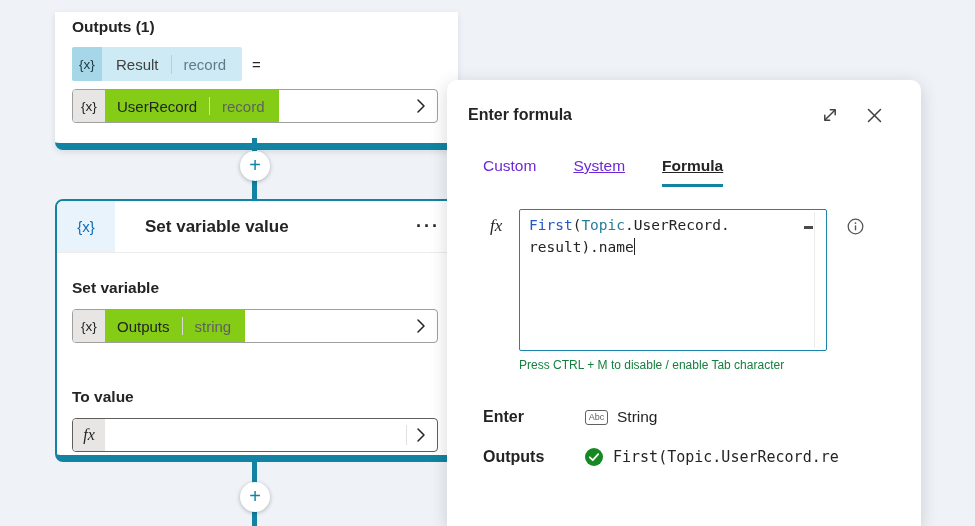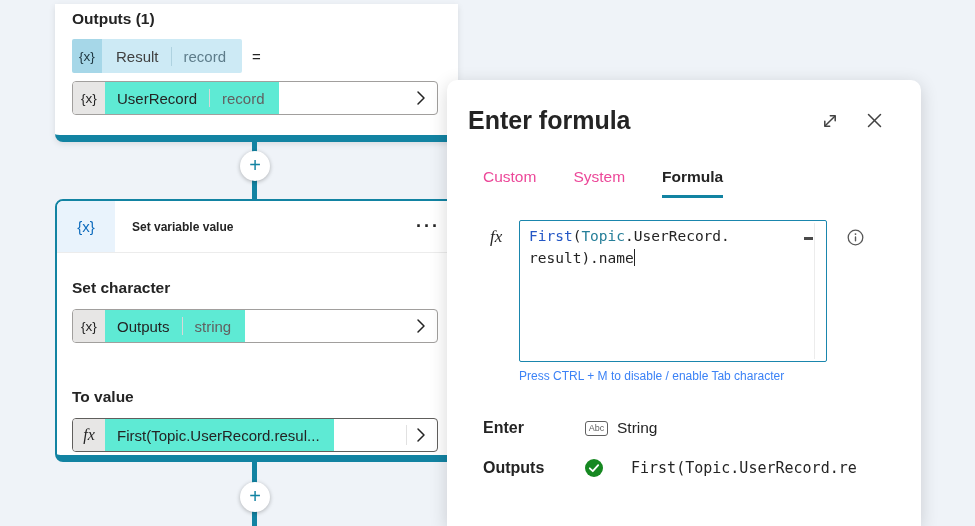--- a/index.html
+++ b/index.html
@@ -6,21 +6,21 @@
   html,body { width:975px; height:526px; overflow:hidden; }
   body {
     font-family:"Liberation Sans", sans-serif;
     background:#eff3f8;
     position:relative;
     color:#242424;
   }
 
   
   .outputs-card {
-    position:absolute; left:55px; top:4px; width:403px; height:138px;
+    position:absolute; left:55px; top:12px; width:403px; height:138px;
     background:#fff; border-radius:0 0 8px 8px;
     border-bottom:7px solid #1283a2;
     box-shadow:0 2px 6px rgba(0,0,0,.10);
     padding:6px 20px 0 17px;
   }
   .card-title { font-size:15.5px; font-weight:700; color:#242424; }
 
   .pill-row { display:flex; align-items:center; margin-top:11px; height:34px; }
   .var-pill { display:flex; align-items:center; height:34px; border-radius:2px; overflow:hidden; cursor:pointer; }
   .var-pill .pill-icon {
@@ -38,21 +38,21 @@
     background:#fff; border:1px solid #a19f9d; border-radius:4px;
     overflow:hidden; cursor:pointer; position:relative;
   }
   .token-input.dark-border { border-color:#605e5c; }
   .ti-icon {
     width:32px; height:100%; background:#e7e6e5; flex:0 0 auto;
     display:flex; align-items:center; justify-content:center;
     font-size:13.5px; color:#242424;
   }
   .ti-icon.fx-style { font-family:"Liberation Serif", serif; font-style:italic; font-size:16px; }
-  .ti-token { display:flex; align-items:center; height:100%; background:#5eead4; padding:0 14px 0 0; }
+  .ti-token { display:flex; align-items:center; height:100%; background:#84cc16; padding:0 14px 0 0; }
   .ti-name { font-size:15px; color:#242424; padding-left:12px; white-space:nowrap; }
   .ti-sep { width:1px; height:18px; background:#d8d8d8; margin:0 12px; }
   .ti-type { font-size:15px; color:#616161; }
   .ti-spacer { flex:1; }
   .ti-presep { width:1px; height:20px; background:#e1e1e1; margin-right:9px; }
   .ti-chevron { margin-right:11px; display:flex; align-items:center; }
 
   .connector { position:absolute; left:252px; width:5px; background:#1283a2; }
   .connector.seg1 { top:138px; height:61px; }
   .connector.seg2 { top:462px; height:64px; }
@@ -69,76 +69,76 @@
   .flow-node {
     position:absolute; left:55px; top:199px; width:403px; height:263px;
     background:#fff; border:2px solid #1283a2; border-bottom:7px solid #1283a2;
     border-radius:8px; overflow:hidden;
   }
   .node-header { display:flex; align-items:center; height:52px; border-bottom:1px solid #ececec; }
   .node-icon-cell {
     width:58px; height:100%; background:#e9f3fc; color:#0f6cbd;
     display:flex; align-items:center; justify-content:center; font-size:15px;
   }
-  .node-title { margin-left:17px; font-size:12px; font-weight:700; color:#242424; flex:1; }
+  .node-title { margin-left:30px; font-size:17px; font-weight:700; color:#242424; flex:1; }
   .node-menu { margin-right:16px; font-size:18px; font-weight:700; letter-spacing:2px; color:#242424; cursor:pointer; }
   .node-body { padding:26px 19px 0 15px; }
   .field-label { font-size:15.5px; font-weight:700; color:#242424; margin-bottom:12px; }
   .field-label.second { margin-top:45px; }
 
   
   .formula-panel {
     position:absolute; left:447px; top:80px; width:474px; height:446px;
     background:#fff; border-radius:10px 10px 0 0;
     box-shadow:0 4px 18px rgba(0,0,0,.16);
   }
   .panel-header { display:flex; align-items:center; padding:26px 38px 0 21px; }
-  .panel-title { font-size:25px; font-weight:700; color:#242424; flex:1; }
+  .panel-title { font-size:16px; font-weight:700; color:#242424; flex:1; }
   .icon-btn { width:18px; height:18px; display:flex; align-items:center; justify-content:center; cursor:pointer; }
   .icon-btn + .icon-btn { margin-left:26px; }
 
   .panel-tabs { display:flex; margin:33px 0 0 36px; }
-  .tab { font-size:15.5px; color:#ec4899; padding-bottom:9px; cursor:pointer; }
-  .tab + .tab { margin-left:37px; }
+  .tab { font-size:15.5px; color:#6d28d9; padding-bottom:9px; cursor:pointer; }
+  .tab + .tab { margin-left:37px;text-decoration:underline; }
   .tab.active { color:#242424; font-weight:700; border-bottom:3px solid #1283a2; }
 
   .formula-row { display:flex; align-items:flex-start; padding-left:43px; margin-top:22px; }
   .fx-label {
     font-family:"Liberation Serif", serif; font-style:italic;
     font-size:17px; color:#242424; margin:7px 9px 0 0; width:20px;
   }
   .editor-col { width:308px; }
   .formula-editor {
     width:308px; height:142px; border:1.5px solid #1a86ad; border-radius:2px;
     background:#fff; position:relative; padding:5px 16px 5px 9px;
     font-family:"DejaVu Sans Mono","Liberation Mono",monospace;
     font-size:14.5px; line-height:21.5px; cursor:text;
   }
   .tok-blue { color:#2457c5; }
   .tok-teal { color:#267f99; }
   .tok-def { color:#242424; }
   .text-cursor { display:inline-block; width:1.5px; height:17px; background:#242424; vertical-align:text-bottom; }
   .overview-ruler { position:absolute; top:2px; bottom:2px; right:11px; width:1px; background:#ececec; }
   .cursor-marker { position:absolute; top:16px; right:13px; width:9px; height:3px; background:#4a4a4a; }
-  .editor-hint { margin-top:7px; font-size:12px; color:#3b82f6; white-space:nowrap; }
+  .editor-hint { margin-top:7px; font-size:12px; color:#15803d; white-space:nowrap; }
   .info-btn { margin:8px 0 0 19px; cursor:pointer; }
 
   .meta-rows { margin:36px 0 0 36px; }
   .meta-row { display:flex; align-items:center; margin-bottom:22px; }
   .meta-label { width:102px; font-size:16px; font-weight:700; color:#242424; }
   .abc-icon {
     display:inline-flex; align-items:center; justify-content:center;
     width:23px; height:15px; border:1.3px solid #616161; border-radius:3px;
     font-size:9px; color:#616161; margin-right:9px; font-weight:400;
   }
   .meta-value { font-size:15.5px; color:#242424; }
   .check-icon { margin-right:10px; display:flex; }
   .mono-value {
     font-family:"DejaVu Sans Mono","Liberation Mono",monospace;
-    font-size:15px; color:#242424; white-space:nowrap; overflow:hidden;margin-left:18px;
+    font-size:15px; color:#242424; white-space:nowrap; overflow:hidden;
   }
 </style>
 </head>
 <body>
 
 <div class="outputs-card">
   <div class="card-title">Outputs (1)</div>
 
   <div class="pill-row">
     <div class="var-pill">
@@ -173,44 +173,41 @@
 
 <div class="plus-btn p1">+</div>
 
 <div class="flow-node">
   <div class="node-header">
     <div class="node-icon-cell">{x}</div>
     <div class="node-title">Set variable value</div>
     <div class="node-menu">···</div>
   </div>
   <div class="node-body">
-    <div class="field-label">Set character</div>
+    <div class="field-label">Set variable</div>
 
     <div class="token-input">
       <span class="ti-icon">{x}</span>
       <span class="ti-token">
         <span class="ti-name">Outputs</span>
         <span class="ti-sep"></span>
         <span class="ti-type">string</span>
       </span>
       <span class="ti-spacer"></span>
       <span class="ti-chevron">
         <svg width="10" height="16" viewBox="0 0 10 16">
             <path d="M2 2 L8 8 L2 14" fill="none" stroke="#242424" stroke-width="1.5" stroke-linecap="round" stroke-linejoin="round"></path>
           </svg>
       </span>
     </div>
 
     <div class="field-label second">To value</div>
 
     <div class="token-input dark-border">
       <span class="ti-icon fx-style">fx</span>
-      <span class="ti-token">
-        <span class="ti-name">First(Topic.UserRecord.resul...</span>
-      </span>
       <span class="ti-spacer"></span>
       <span class="ti-presep"></span>
       <span class="ti-chevron">
         <svg width="10" height="16" viewBox="0 0 10 16">
             <path d="M2 2 L8 8 L2 14" fill="none" stroke="#242424" stroke-width="1.5" stroke-linecap="round" stroke-linejoin="round"></path>
           </svg>
       </span>
     </div>
   </div>
 </div>

